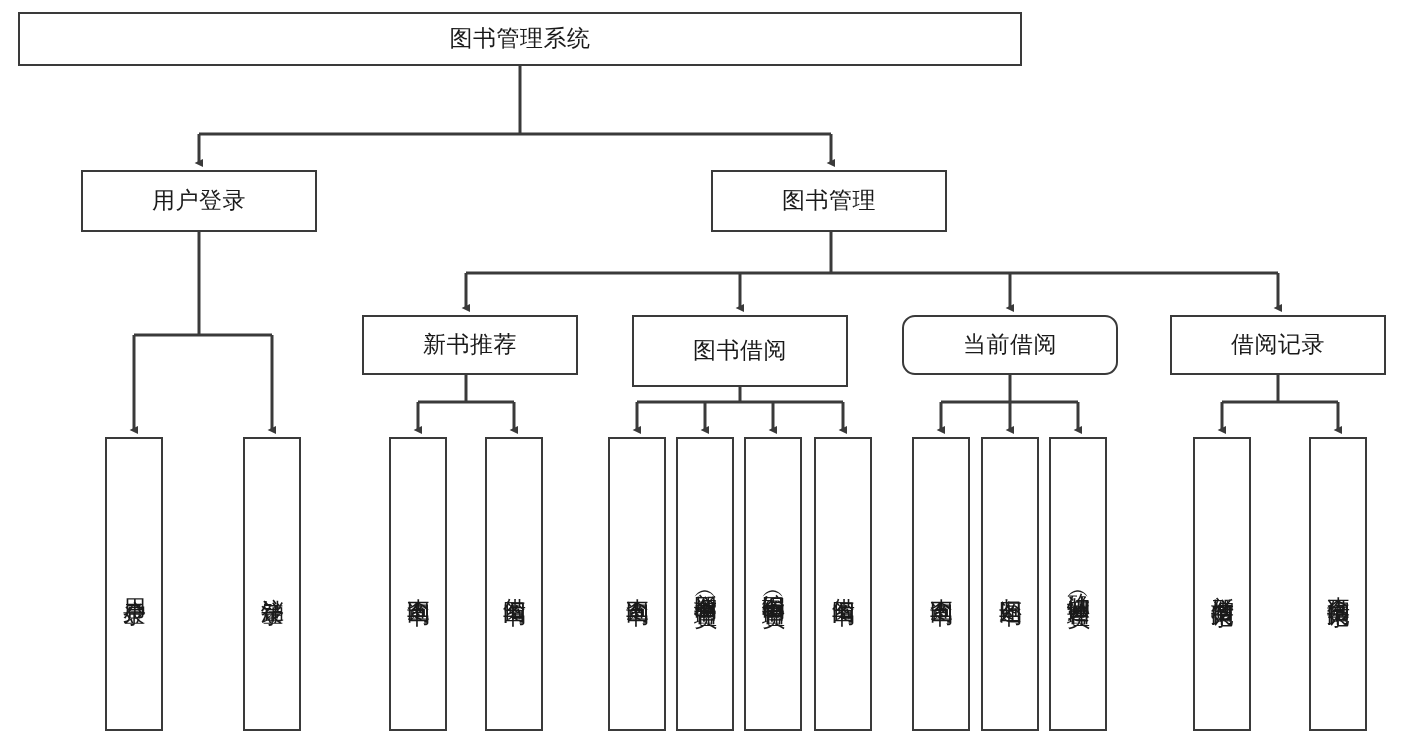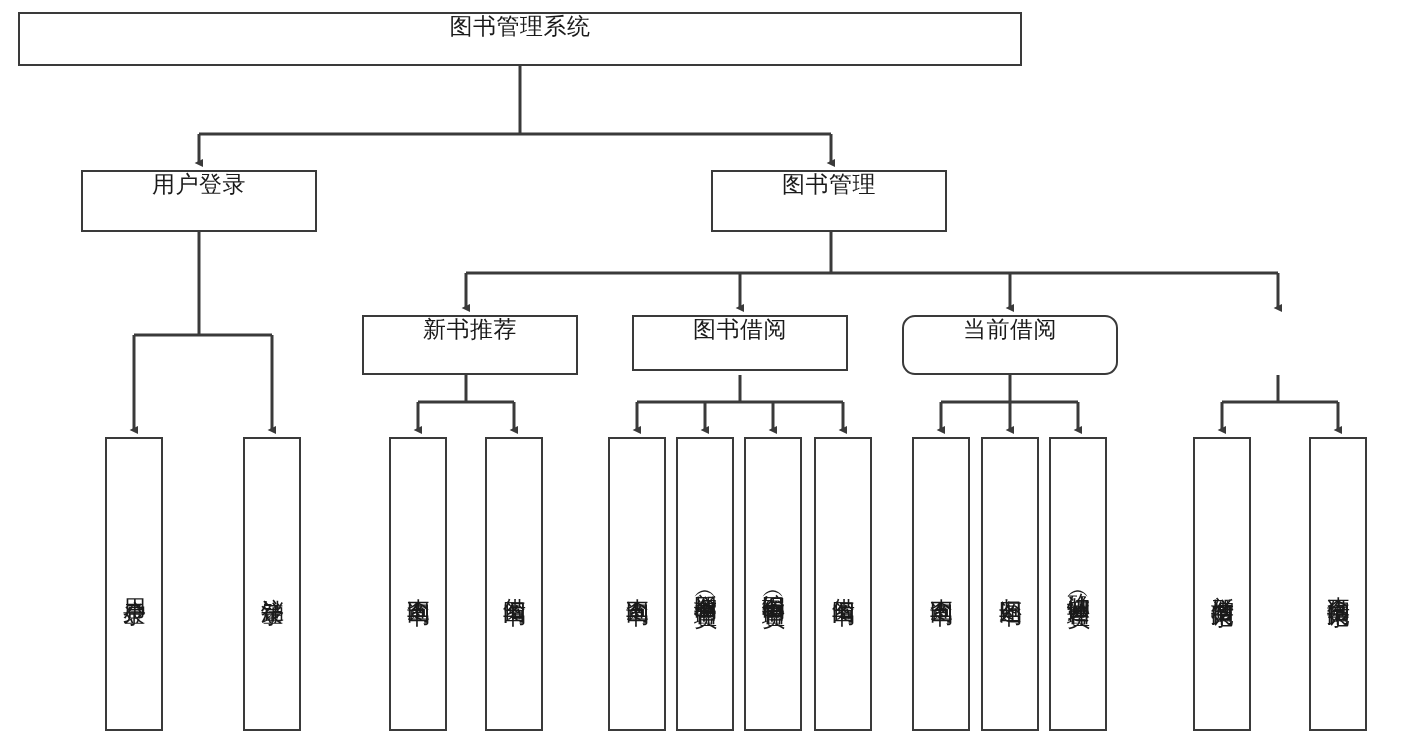--- a/index.html
+++ b/index.html
@@ -26,21 +26,21 @@
     width: 1405px;
     height: 747px;
     pointer-events: none;
   }
   .node {
     position: absolute;
     box-sizing: border-box;
     border: 2px solid #3a3a3a;
     background: #ffffff;
     display: flex;
-    align-items: flex-start;
+    align-items: center;
     justify-content: center;
     color: #1a1a1a;
     line-height: 1.12;
   }
   .node-h {
     font-size: 23px;
     letter-spacing: 0.5px;
   }
   .node-root {
     font-size: 23px;
@@ -135,26 +135,29 @@
   <div class="node node-h" style="left:81px; top:170px; width:236px; height:62px;">
     <span>用户登录</span>
   </div>
   <div class="node node-h" style="left:362px; top:315px; width:216px; height:60px;">
     <span>新书推荐</span>
   </div>
 
   <div class="node node-h" style="left:711px; top:170px; width:236px; height:62px;">
     <span>图书管理</span>
   </div>
-  <div class="node node-h" style="left:632px; top:315px; width:216px; height:56px;">
+  <div class="node node-h" style="left:632px; top:315px; width:216px; height:72px;">
     <span>图书借阅</span>
   </div>
   <div class="node node-h" style="left:902px; top:315px; width:216px; height:60px;border-radius:13px;">
     <span>当前借阅</span>
   </div>
+  <div class="node node-h" style="left:1170px; top:315px; width:216px; height:60px;">
+    <span>借阅记录</span>
+  </div>
 
   <div class="node node-v" style="left:105px; top:437px; width:58px; height:294px;">
     <span class="vtext">用户登录</span>
   </div>
   <div class="node node-v" style="left:243px; top:437px; width:58px; height:294px;">
     <span class="vtext">注销登录</span>
   </div>
 
   <div class="node node-v" style="left:389px; top:437px; width:58px; height:294px;">
     <span class="vtext">查询图书</span>

